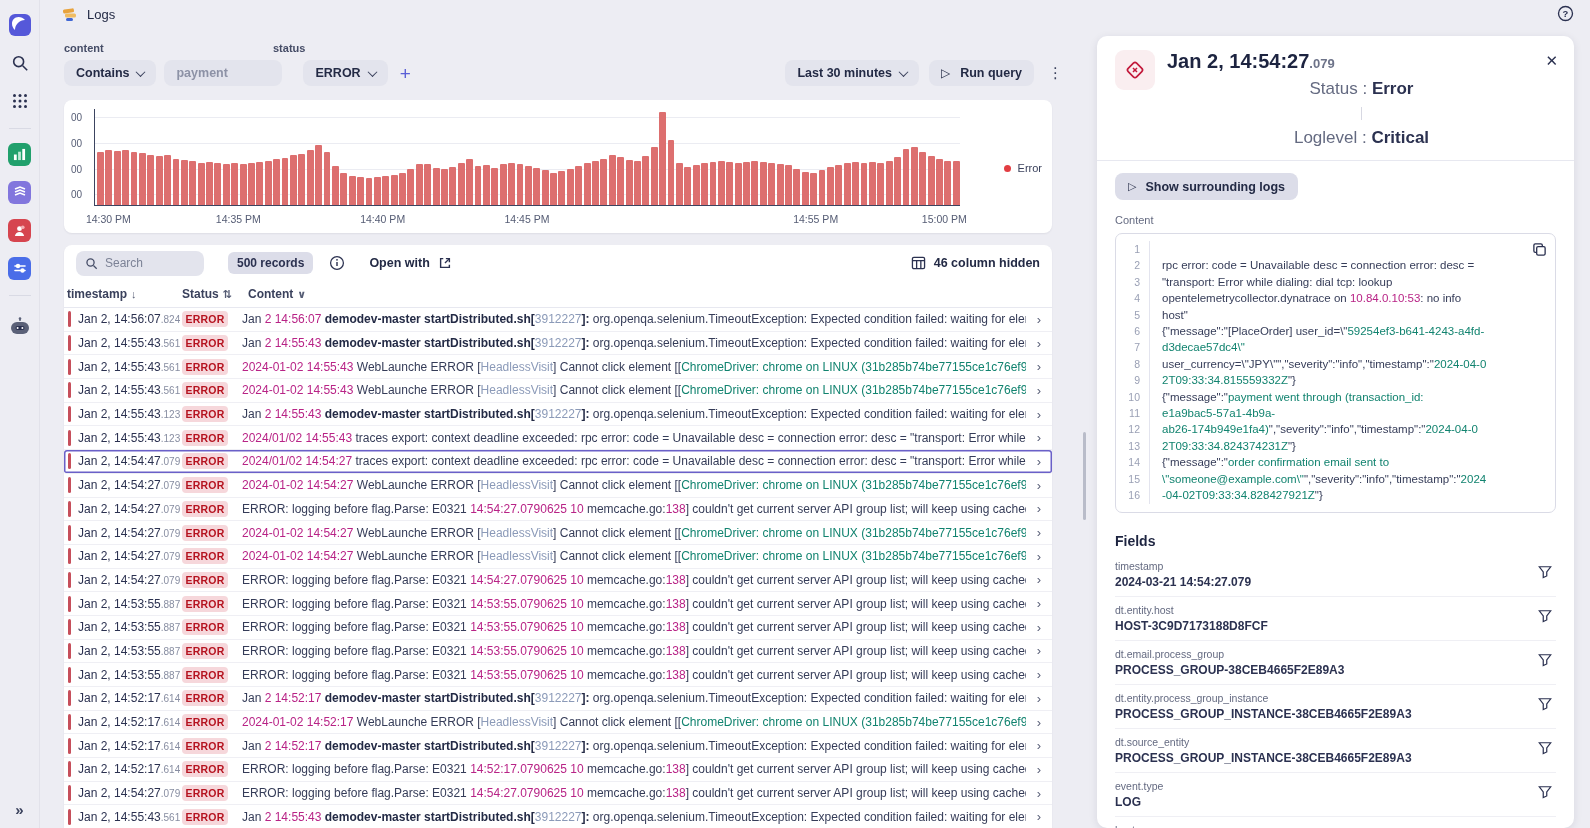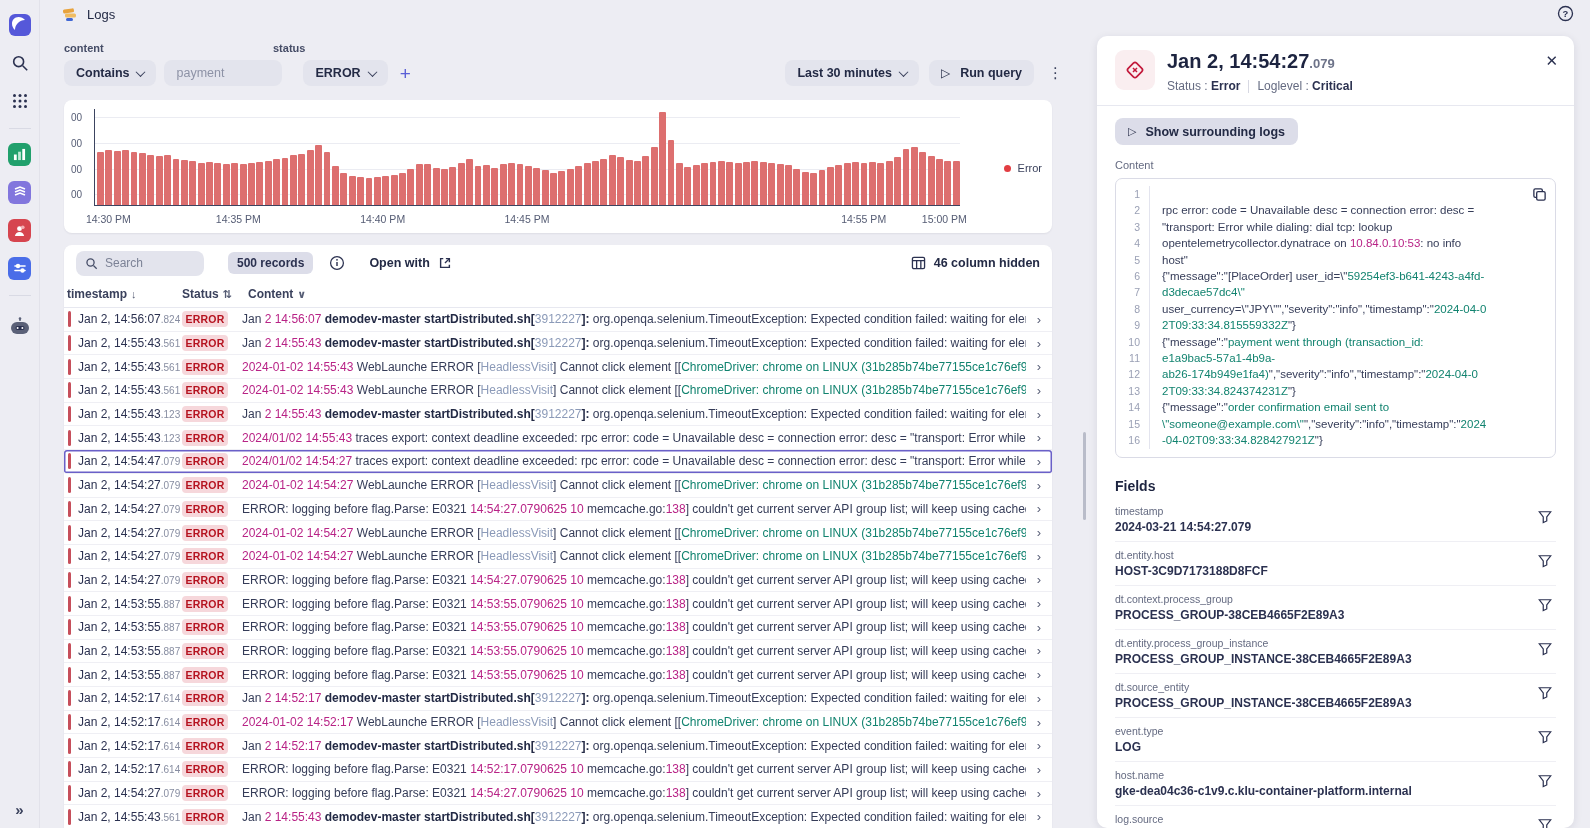--- a/index.html
+++ b/index.html
@@ -29,21 +29,21 @@
   
   .main{position:absolute;left:40px;top:28px;width:1043px;height:800px;}
 
   .filters{position:absolute;left:24px;top:12px;right:16px;height:52px;}
   .flabel{font-size:11px;color:#454c66;font-weight:bold;}
   .flabel.content-l{position:absolute;left:0;top:2px;}
   .flabel.status-l{position:absolute;left:209px;top:2px;}
   .pillrow{position:absolute;left:0;top:20px;display:flex;align-items:center;gap:8px;}
   .pill{height:26px;background:var(--pill);border-radius:8px;display:flex;align-items:center;gap:8px;padding:0 12px;font-size:12.5px;font-weight:bold;color:var(--ink);cursor:pointer;white-space:nowrap;}
   .pill .chev-down{width:7px;height:7px;border-right:1.7px solid #3a415c;border-bottom:1.7px solid #3a415c;transform:rotate(45deg) translate(-1px,-1px);}
-  .pill.inputpill{width:118px;font-weight:normal;color:#8d92a6;cursor:text;}
+  .pill.inputpill{width:118px;font-weight:bold;color:#8d92a6;cursor:text;}
   .plusbtn{font-size:19px;color:var(--ind);font-weight:normal;margin-left:4px;cursor:pointer;line-height:1;}
   .filters-right{position:absolute;right:0;top:20px;display:flex;align-items:center;gap:10px;}
   .runicon{font-size:12px;margin-right:2px;}
   .kebab{font-size:15px;color:#3a415c;cursor:pointer;padding:0 4px;}
 
   
   .chartcard{position:absolute;left:24px;top:72px;width:988px;height:133px;background:var(--card);border-radius:8px;box-shadow:0 1px 2px rgba(25,28,60,.07);}
   .plot{position:absolute;left:30px;top:9px;right:92px;bottom:27px;border-left:1.5px solid #3c4460;border-bottom:1.5px solid #3c4460;}
   .gridline{position:absolute;left:0;right:0;height:1px;background:#ebecf2;}
   .ylab{position:absolute;left:-24px;font-size:10px;color:#555c74;transform:translateY(-50%);}
@@ -81,21 +81,21 @@
 
   
   .scrollnub{position:absolute;left:1083px;top:432px;width:3px;height:88px;border-radius:2px;background:#b9bcc9;}
 
   
   .panel{position:absolute;left:1097px;top:36px;width:477px;height:792px;background:var(--card);border-radius:10px;box-shadow:0 2px 8px rgba(25,28,60,.10);}
   .phead{position:relative;padding:14px 18px 12px 18px;border-bottom:1px solid var(--line);}
   .erricon{position:absolute;left:18px;top:14px;width:40px;height:40px;background:#faeef0;border-radius:9px;display:flex;align-items:center;justify-content:center;}
   .ptitle{margin-left:52px;font-size:20px;font-weight:bold;color:#1d2440;}
   .ptitle .ms{font-size:13px;font-weight:bold;color:#6d7389;}
-  .pstatus{margin-left:52px;margin-top:6px;font-size:12px;color:var(--mut);display:flex;align-items:center;gap:8px;}
+  .pstatus{margin-left:52px;margin-top:6px;font-size:17px;color:var(--mut);display:flex;align-items:center;gap:8px;flex-direction:column;}
   .pstatus b{color:#2b3150;font-weight:bold;}
   .pstatus .vline{width:1px;height:13px;background:#d7d8e2;}
   .pclose{position:absolute;right:16px;top:16px;font-size:15px;color:#2b3150;cursor:pointer;}
   .pbody{padding:12px 18px 0 18px;}
   .surround{height:27px;background:var(--pill2);border-radius:8px;display:inline-flex;align-items:center;gap:9px;padding:0 13px;font-size:12.5px;font-weight:bold;color:var(--ink);cursor:pointer;}
   .surround .tri{font-size:11px;}
   .contentlabel{margin-top:14px;font-size:11px;color:var(--mut);}
   .codeblock{position:relative;margin-top:7px;border:1px solid #dadbe6;border-radius:7px;padding:7px 30px 8px 0;}
   .codeline{display:flex;font-size:11.5px;line-height:16.4px;}
   .codeline .ln{width:34px;flex:none;text-align:right;padding-right:9px;color:#9aa0b5;border-right:1px solid #e3e4ee;font-size:10.5px;}
@@ -362,21 +362,21 @@
             <div class="bar" style="height: 46%; background: rgb(221, 111, 111);"></div>
             <div class="bar" style="height: 46%; background: rgb(221, 111, 111);"></div>
           </div>
       </div>
       <div class="xticks" id="xticks">
           <span style="left: 0%; transform: translateX(-18%);">14:30 PM</span>
           <span style="left: 16.6667%;">14:35 PM</span>
           <span style="left: 33.3333%;">14:40 PM</span>
           <span style="left: 50%;">14:45 PM</span>
           <span style="left: 66.6667%; margin-top: 40px;">14:50 PM</span>
-          <span style="left: 83.3333%; margin-left: 48px;">14:55 PM</span>
+          <span style="left: 83.3333%;">14:55 PM</span>
           <span style="left: 100%; transform: translateX(-85%);">15:00 PM</span>
         </div>
       <div class="legend">
         <span class="dot"></span>
         <span>Error</span>
       </div>
     </div>
 
     <div class="tablecard">
       <div class="ttoolbar">
@@ -684,21 +684,21 @@
           <div class="field">
             <div class="fl">dt.entity.host</div>
             <div class="fv">HOST-3C9D7173188D8FCF</div>
             <span class="funnel">
               <svg width="14" height="14" viewBox="0 0 16 16" fill="none" stroke="#2b3150" stroke-width="1.4">
                 <path d="M1.5 2h13L10 8v4.5l-4 1.8V8z"></path>
               </svg>
             </span>
           </div>
           <div class="field">
-            <div class="fl">dt.context.process_group</div>
+            <div class="fl">dt.email.process_group</div>
             <div class="fv">PROCESS_GROUP-38CEB4665F2E89A3</div>
             <span class="funnel">
               <svg width="14" height="14" viewBox="0 0 16 16" fill="none" stroke="#2b3150" stroke-width="1.4">
                 <path d="M1.5 2h13L10 8v4.5l-4 1.8V8z"></path>
               </svg>
             </span>
           </div>
           <div class="field">
             <div class="fl">dt.entity.process_group_instance</div>
             <div class="fv">PROCESS_GROUP_INSTANCE-38CEB4665F2E89A3</div>

